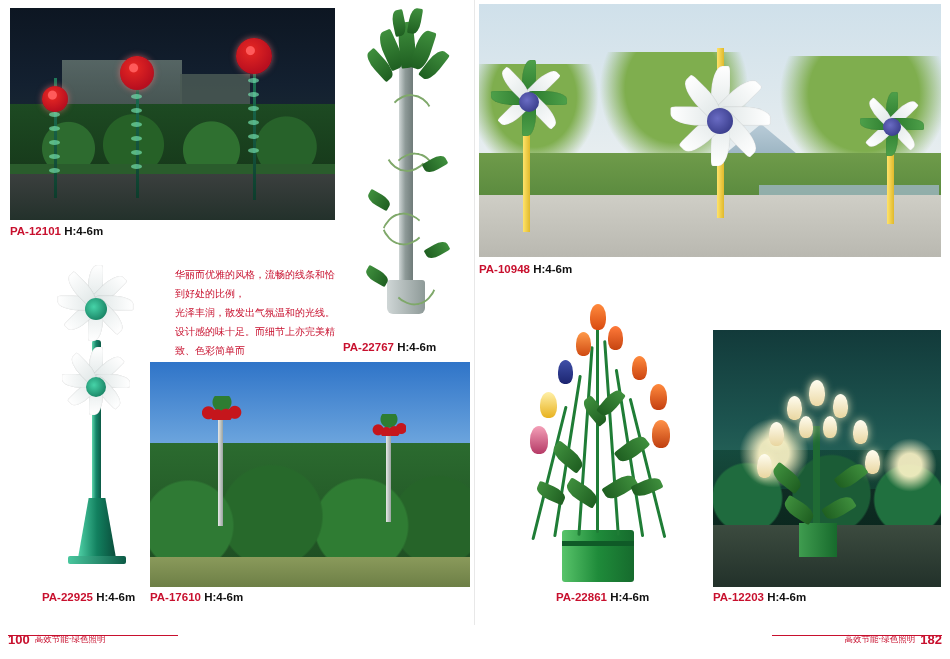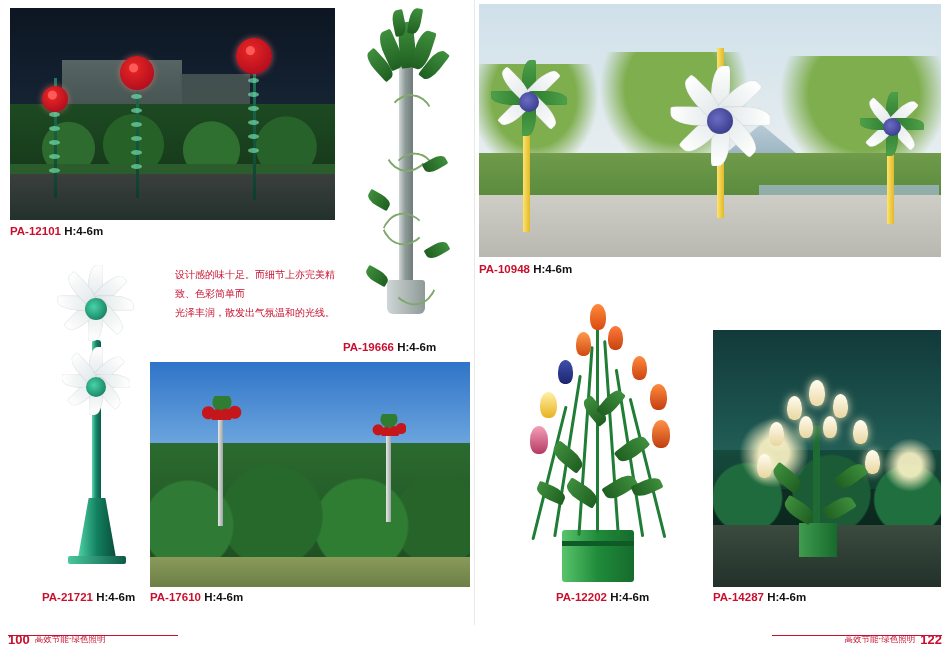--- a/index.html
+++ b/index.html
@@ -324,26 +324,27 @@
 
     <div class="vine" style="left:36px; top:150px; width:56px; height:90px; transform:rotate(12deg);"></div>
     <div class="vine" style="left:36px; top:210px; width:56px; height:90px; transform:rotate(-12deg);"></div>
     <div class="vine" style="left:38px; top:92px; width:52px; height:74px; transform:rotate(6deg);"></div>
     <div class="leaf" style="left:30px; top:186px; width:12px; height:24px; transform:rotate(-60deg);"></div>
     <div class="leaf" style="left:86px; top:150px; width:12px; height:24px; transform:rotate(60deg);"></div>
     <div class="leaf" style="left:88px; top:236px; width:12px; height:24px; transform:rotate(60deg);"></div>
     <div class="leaf" style="left:28px; top:262px; width:12px; height:24px; transform:rotate(-60deg);"></div>
   </div>
   <div class="caption" style="left:343px; top:341px;">
-    <span>PA-19666</span><span class="h"> H:4-6m</span>
+    <span>PA-22767</span><span class="h"> H:4-6m</span>
   </div>
 
   <div class="para">
+    <div>华丽而优雅的风格，流畅的线条和恰到好处的比例，</div>
+    <div>光泽丰润，散发出气氛温和的光线。</div>
     <div>设计感的味十足。而细节上亦完美精致、色彩简单而</div>
-    <div>光泽丰润，散发出气氛温和的光线。</div>
   </div>
 
   <div class="blk d1">
     <div class="trunk"></div>
     <div class="foot"></div>
     <div class="plate"></div>
 
     <div class="pinwheel" style="left:34px; top:22px; width:84px; height:84px;">
       <div class="petal" style="left:34px; top:-2px; width:15px; height:38px; transform-origin:50% 100%; transform:rotate(0deg);"></div>
       <div class="petal" style="left:34px; top:-2px; width:15px; height:38px; transform-origin:50% 100%; transform:rotate(45deg);"></div>
@@ -362,21 +363,21 @@
       <div class="petal" style="left:31px; top:-2px; width:14px; height:34px; transform-origin:50% 100%; transform:rotate(90deg);"></div>
       <div class="petal" style="left:31px; top:-2px; width:14px; height:34px; transform-origin:50% 100%; transform:rotate(135deg);"></div>
       <div class="petal" style="left:31px; top:-2px; width:14px; height:34px; transform-origin:50% 100%; transform:rotate(180deg);"></div>
       <div class="petal" style="left:31px; top:-2px; width:14px; height:34px; transform-origin:50% 100%; transform:rotate(225deg);"></div>
       <div class="petal" style="left:31px; top:-2px; width:14px; height:34px; transform-origin:50% 100%; transform:rotate(270deg);"></div>
       <div class="petal" style="left:31px; top:-2px; width:14px; height:34px; transform-origin:50% 100%; transform:rotate(315deg);"></div>
       <div class="pw-hub" style="left:28px; top:28px; width:20px; height:20px; background:radial-gradient(circle at 40% 40%,#46d3a8,#0c6b50);"></div>
     </div>
   </div>
   <div class="caption" style="left:42px; top:591px;">
-    <span>PA-21721</span><span class="h"> H:4-6m</span>
+    <span>PA-22925</span><span class="h"> H:4-6m</span>
   </div>
 
   <div class="photo p4">
     <div class="sky"></div>
     <div class="bush"></div>
     <div class="ground"></div>
 
     <div class="gpole" style="left:68px; top:52px; height:112px;"></div>
     <div style="position:absolute; left:52px; top:34px; width:40px; height:24px;
       background:
@@ -478,21 +479,21 @@
     <div class="bloom" style="left:76px; top:32px; width:15px; height:24px; background:linear-gradient(#ff9a4a,#cf4a12);"></div>
     <div class="bloom" style="left:108px; top:26px; width:15px; height:24px; background:linear-gradient(#ff7a3a,#c64410);"></div>
     <div class="bloom" style="left:58px; top:60px; width:15px; height:24px; background:linear-gradient(#3f4fa8,#1c2570);"></div>
     <div class="bloom" style="left:132px; top:56px; width:15px; height:24px; background:linear-gradient(#ff8a3d,#cb4410);"></div>
     <div class="bloom" style="left:40px; top:92px; width:17px; height:26px; background:linear-gradient(#fff0a8,#e8b21f);"></div>
     <div class="bloom" style="left:150px; top:84px; width:17px; height:26px; background:linear-gradient(#ff8a3d,#c43f10);"></div>
     <div class="bloom" style="left:30px; top:126px; width:18px; height:28px; background:linear-gradient(#f4a0b8,#b53a66);"></div>
     <div class="bloom" style="left:152px; top:120px; width:18px; height:28px; background:linear-gradient(#ff9147,#bf3f10);"></div>
   </div>
   <div class="caption" style="left:556px; top:591px;">
-    <span>PA-12202</span><span class="h"> H:4-6m</span>
+    <span>PA-22861</span><span class="h"> H:4-6m</span>
   </div>
 
   <div class="photo p5">
     <div class="sky"></div>
     <div class="trees2"></div>
     <div class="ground2"></div>
     <div class="glow" style="left:26px; top:88px; width:70px; height:70px;"></div>
     <div class="glow" style="left:170px; top:108px; width:54px; height:54px;"></div>
 
     <div style="position:absolute; left:100px; top:96px; width:7px; height:120px; background:#1f6b34;"></div>
@@ -507,29 +508,29 @@
     <div style="position:absolute; left:152px; top:120px; width:15px; height:24px; border-radius:50% 50% 40% 40%; background:linear-gradient(#fffdf0,#e9d6a0); box-shadow:0 0 9px rgba(255,245,200,.85);"></div>
     <div style="position:absolute; left:86px; top:86px; width:14px; height:22px; border-radius:50% 50% 40% 40%; background:linear-gradient(#fffdf0,#e9d6a0); box-shadow:0 0 8px rgba(255,245,200,.8);"></div>
     <div style="position:absolute; left:110px; top:86px; width:14px; height:22px; border-radius:50% 50% 40% 40%; background:linear-gradient(#fffdf0,#e9d6a0); box-shadow:0 0 8px rgba(255,245,200,.8);"></div>
 
     <div class="leaf" style="left:66px; top:132px; width:16px; height:32px; transform:rotate(-52deg);"></div>
     <div class="leaf" style="left:130px; top:130px; width:16px; height:32px; transform:rotate(52deg);"></div>
     <div class="leaf" style="left:78px; top:164px; width:16px; height:32px; transform:rotate(-58deg);"></div>
     <div class="leaf" style="left:118px; top:162px; width:16px; height:32px; transform:rotate(58deg);"></div>
   </div>
   <div class="caption" style="left:713px; top:591px;">
-    <span>PA-14287</span><span class="h"> H:4-6m</span>
+    <span>PA-12203</span><span class="h"> H:4-6m</span>
   </div>
 
   <div class="footrule" style="left:8px; width:170px;"></div>
   <div class="footrule" style="right:8px; width:170px;"></div>
 
   <div class="footer-left">
     <span class="pgnum">100</span>
     <span class="foottext">高效节能·绿色照明</span>
   </div>
 
   <div class="footer-right">
-    <span class="pgnum">122</span>
+    <span class="pgnum">182</span>
     <span class="foottext">高效节能·绿色照明</span>
   </div>
 
 </div>
 
 </body></html>

